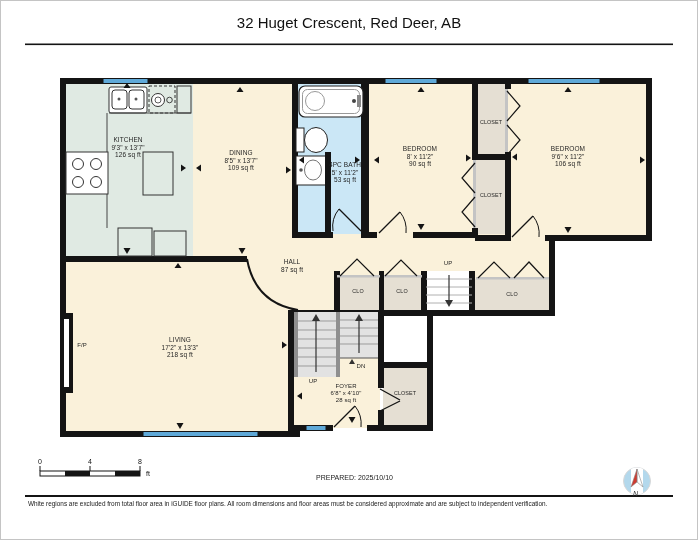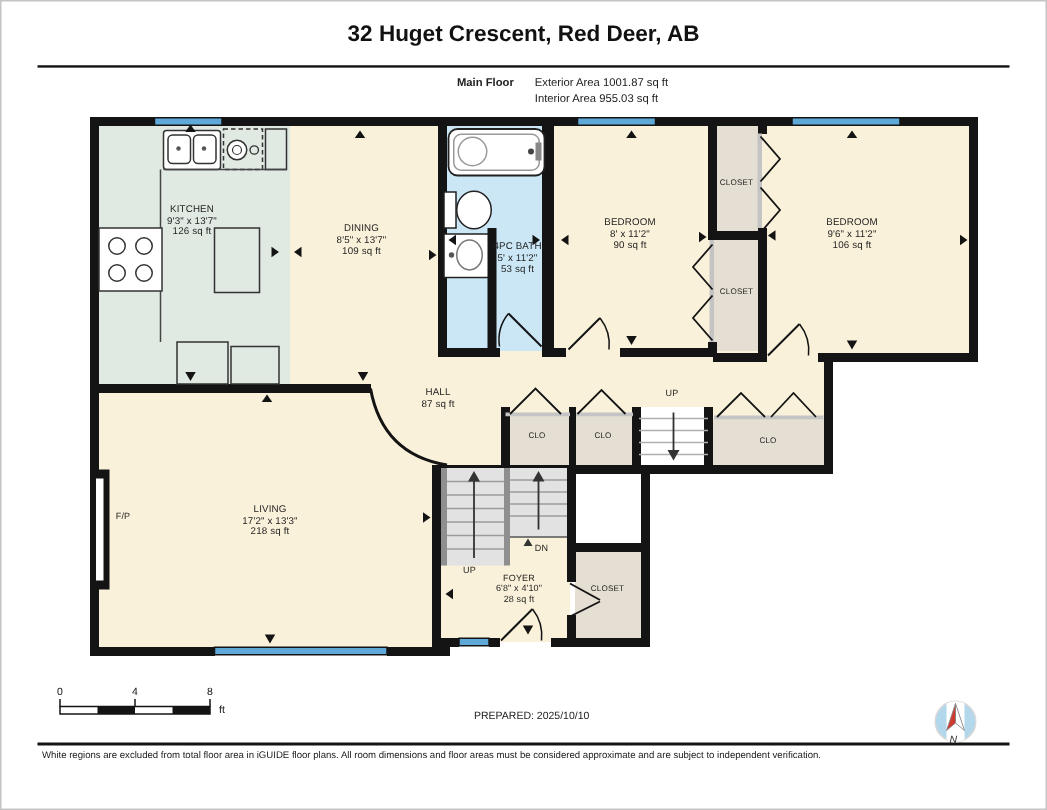--- a/index.html
+++ b/index.html
@@ -1,18 +1,18 @@
 <!DOCTYPE html>
 <html><head>
 <meta charset="utf-8">
 <style>
   html,body{margin:0;padding:0;background:#fff;}
   .sheet{position:relative;width:698px;height:540px;background:#ffffff;overflow:hidden;
          font-family:"Liberation Sans",sans-serif;outline:1px solid #c4c4c4;outline-offset:-1px;}
-  .title{position:absolute;left:0;right:0;top:14px;text-align:center;font-size:15px;font-weight:bold;color:#111;z-index:3;}
+  .title{position:absolute;left:0;right:0;top:14px;text-align:center;font-size:15px;font-weight:normal;color:#111;z-index:3;}
   .subhdr{position:absolute;left:0;right:0;top:50px;display:flex;justify-content:center;padding-left:52px;z-index:3;
           font-size:7.5px;color:#222;}
   .subhdr .fl{font-weight:bold;margin-right:14px;}
   .subhdr .areas div{line-height:1.45;}
   .plan-svg{position:absolute;left:0;top:0;z-index:1;}
   .lbl{position:absolute;transform:translateX(-50%);text-align:center;font-size:6.5px;line-height:1.18;
        color:#1f1f1f;white-space:nowrap;z-index:3;letter-spacing:.1px;}
   .lbl.tiny{font-size:5.4px;}
   .lbl.med{font-size:6px;}
   .scale-num{position:absolute;transform:translateX(-50%);font-size:7px;color:#111;z-index:3;}
@@ -21,27 +21,20 @@
   .north{position:absolute;left:633px;top:490px;font-size:7px;font-style:italic;color:#333;z-index:3;}
   .disclaimer{position:absolute;left:28px;top:500px;font-size:6.4px;color:#1a1a1a;z-index:3;}
 </style>
 </head>
 <body>
 
 <div class="sheet">
 
   <div class="title">32 Huget Crescent, Red Deer, AB</div>
 
-  <div class="subhdr">
-    <span class="fl">Main Floor</span>
-    <span class="areas">
-      <div>Exterior Area 1001.87 sq ft</div>
-      <div>Interior Area 955.03 sq ft</div>
-    </span>
-  </div>
 
   <svg class="plan-svg" width="698" height="540" viewBox="0 0 698 540">
     <defs>
         <clipPath id="cc">
           <circle cx="637" cy="481" r="13.5"></circle>
         </clipPath>
       </defs>
 
     <g>
       <rect x="25" y="43.5" width="648" height="1.6" fill="#141414"></rect>

